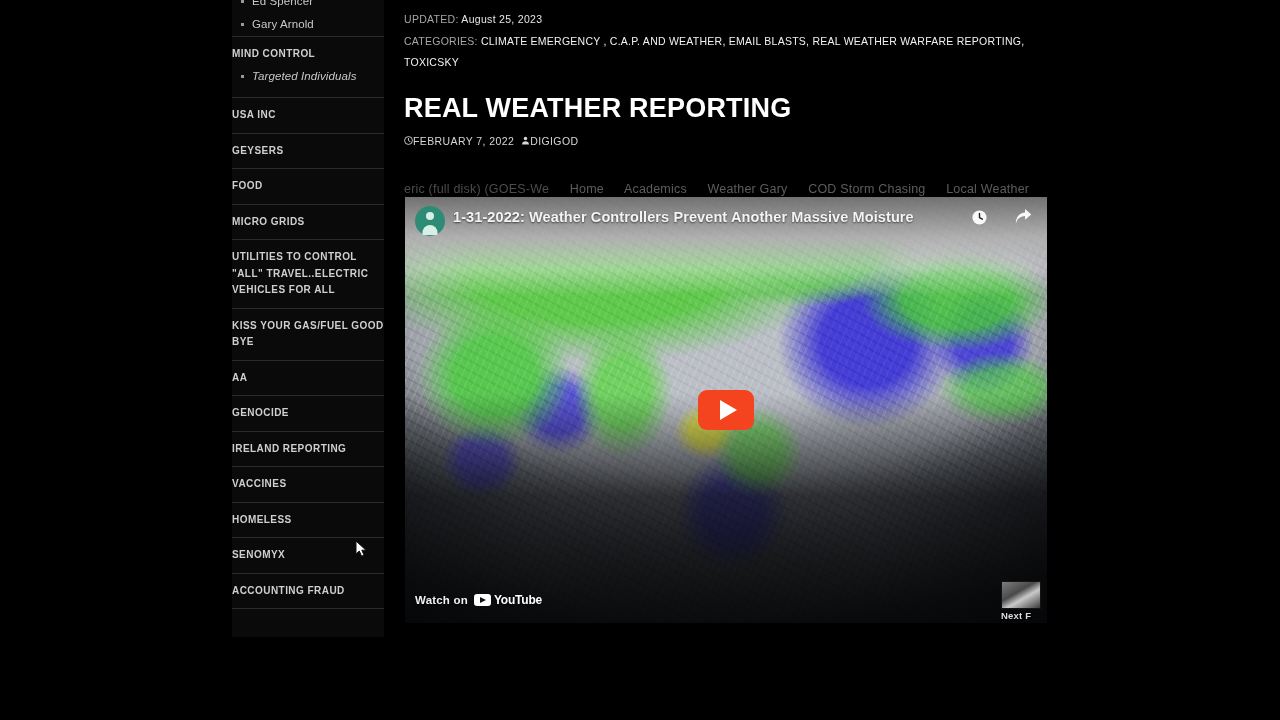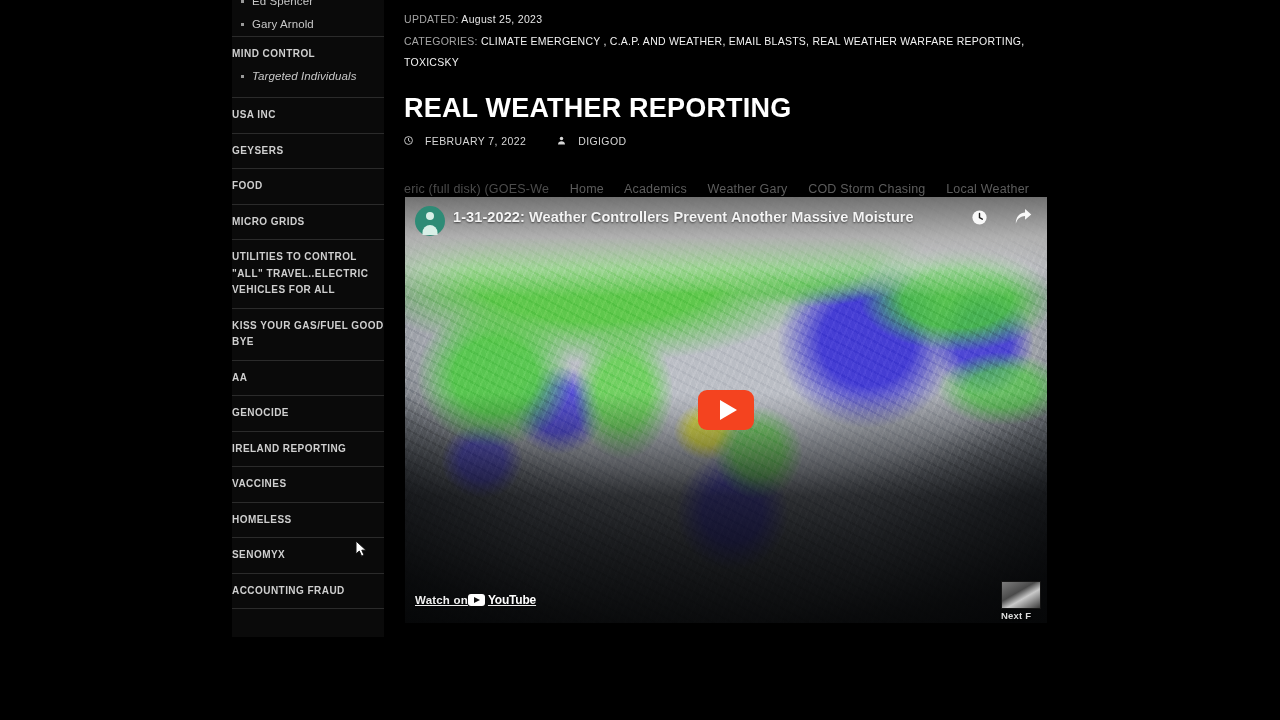--- a/index.html
+++ b/index.html
@@ -102,21 +102,21 @@
     line-height: 1.1;
   }
   .byline {
     margin-top: 11px;
     font-size: 10.5px;
     color: #d6d6d6;
     letter-spacing: .4px;
     text-transform: uppercase;
     display: flex;
     align-items: center;
-    gap: 12px;
+    gap: 0;
   }
   .byline .sep { width: 7px; display: inline-block; }
   .ico { display: inline-block; vertical-align: -1px; }
 
   
   .bgnav {
     position: absolute;
     left: 0; top: 182px;
     width: 660px;
     font-size: 12.5px;
@@ -246,25 +246,24 @@
     margin-left: 4px;
   }
 
   .yt-bottom {
     position: absolute; left: 0; bottom: 0; width: 100%;
     height: 46px;
     display: flex; align-items: center;
     padding: 0 10px;
   }
   .watch-on {
-    display: flex; align-items: center; 
+    display: flex; align-items: center; gap: 6px;
     font-size: 11.5px; color: #f0f0f0; font-weight: 700;
     letter-spacing: .2px;
     text-shadow: 0 1px 2px rgba(0,0,0,.8);
-    text-decoration: underline;
   }
   .yt-logo {
     display: inline-flex; align-items: center; gap: 3px;
   }
   .yt-logo .badge {
     width: 17px; height: 12px; border-radius: 3px;
     background: #fff;
     display: inline-flex; align-items: center; justify-content: center;
   }
   .yt-logo .badge::after {

